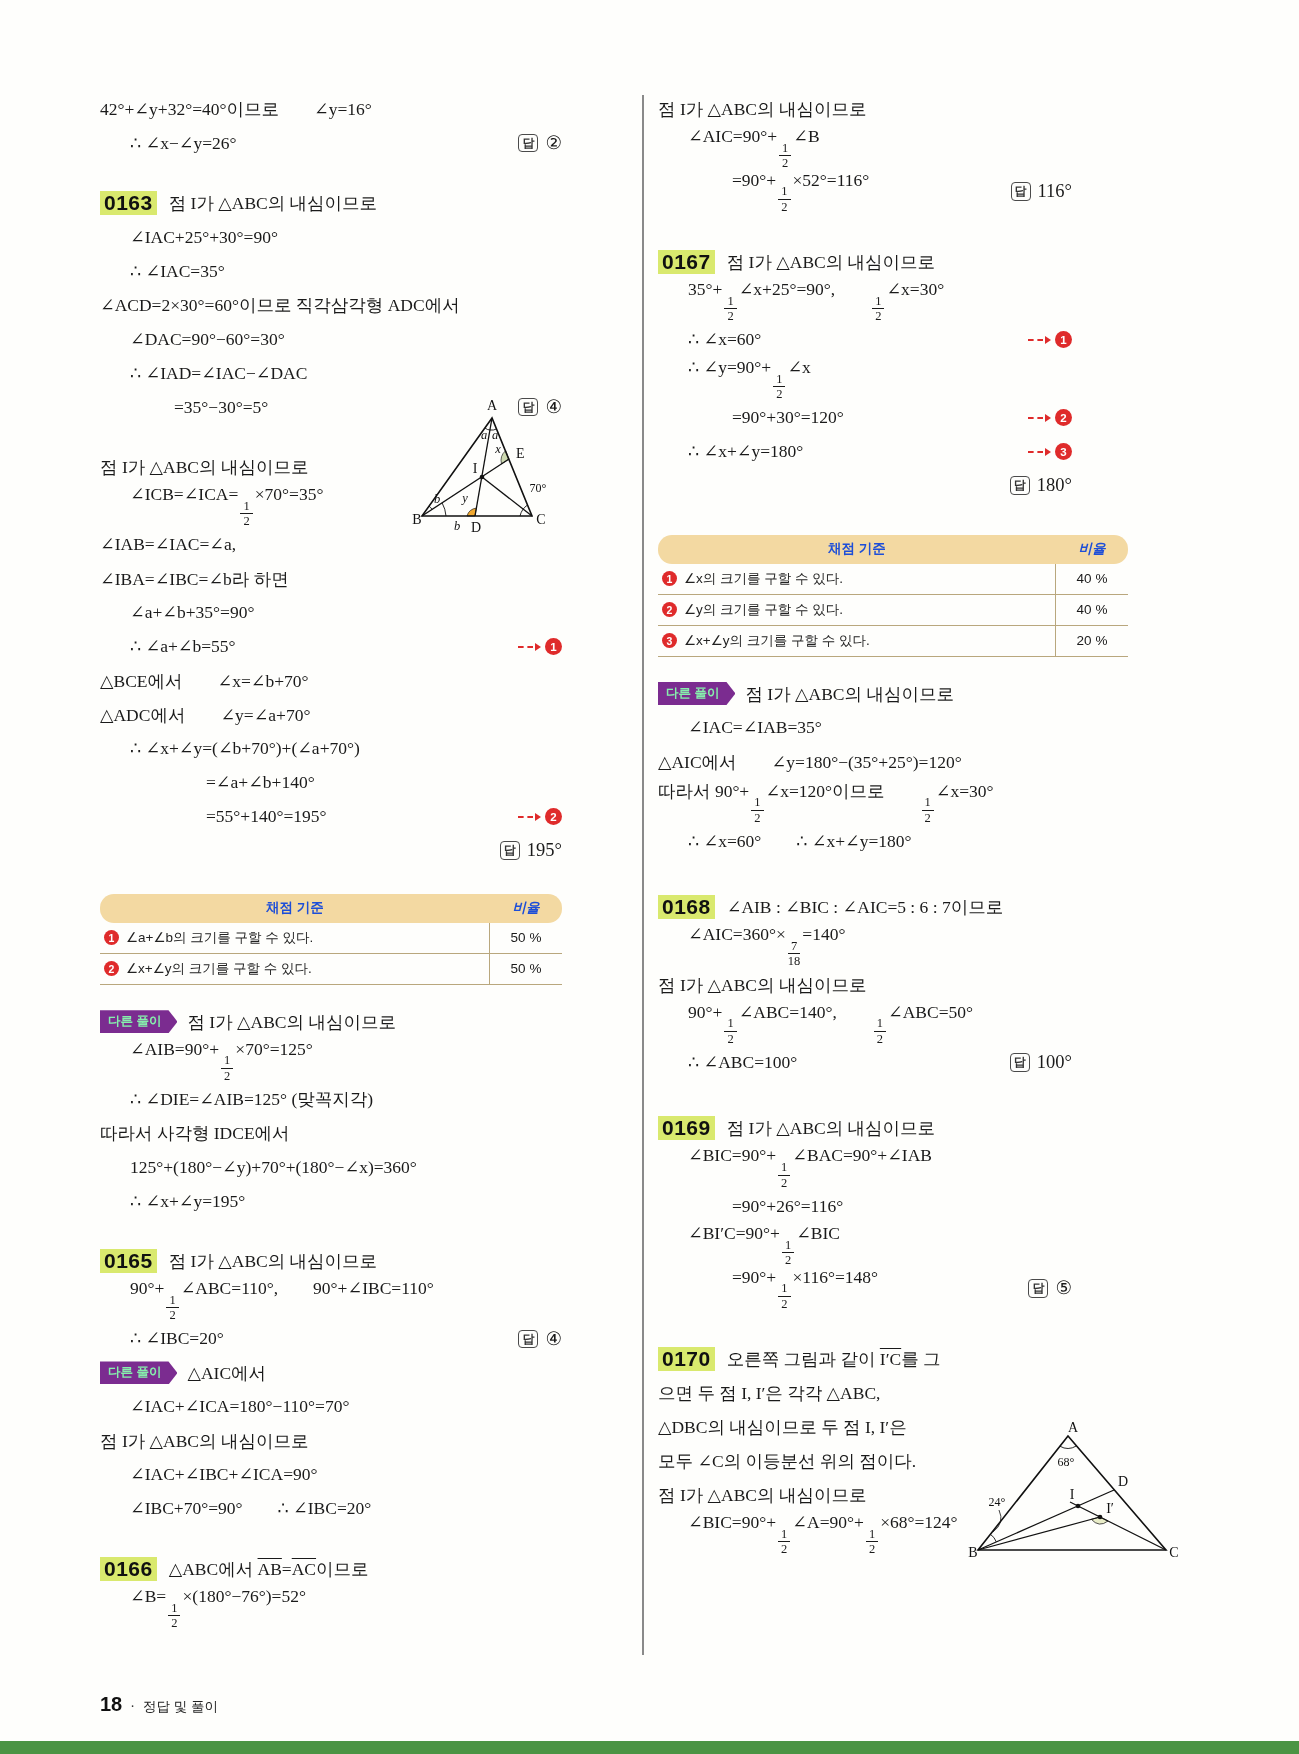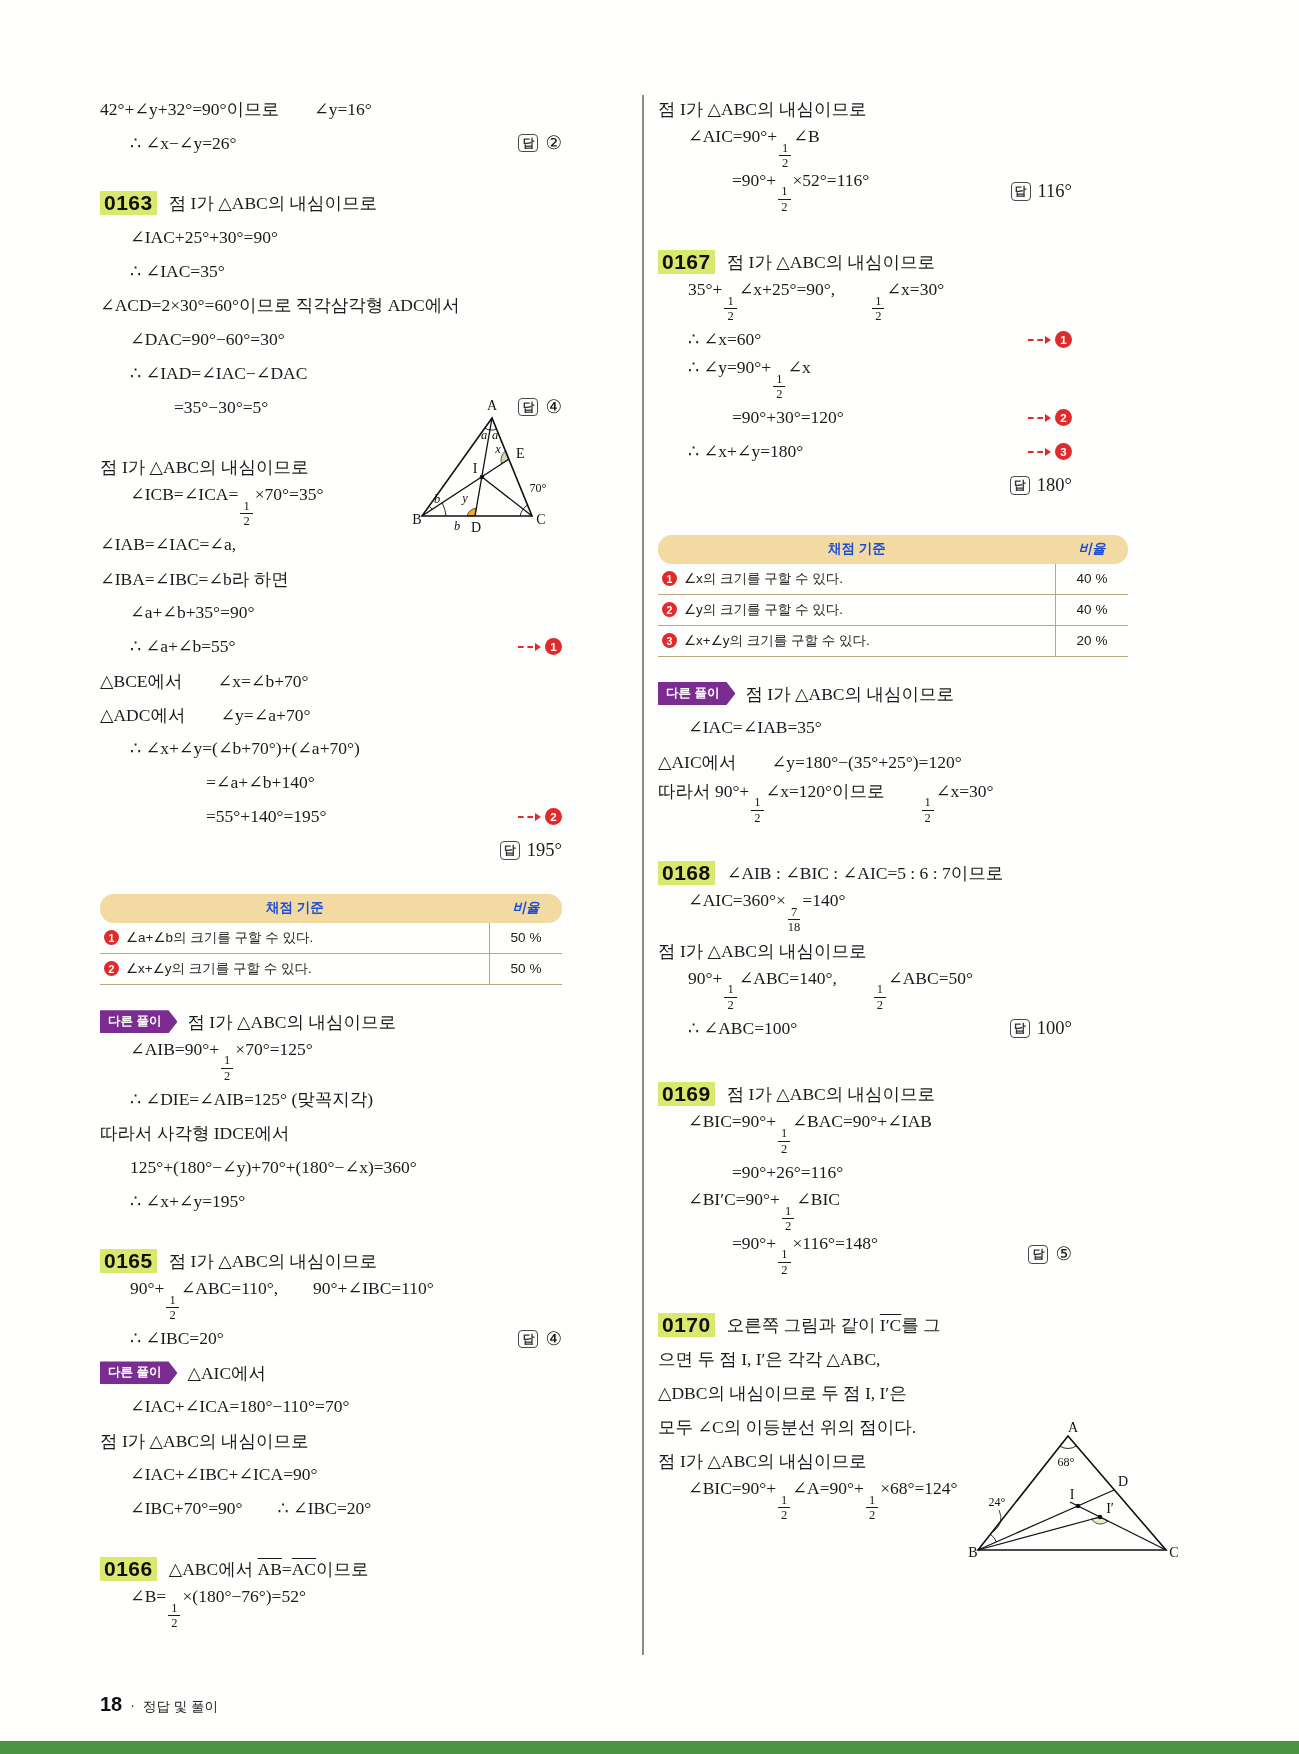--- a/index.html
+++ b/index.html
@@ -13,21 +13,21 @@
   .col-right .blk{margin-bottom:32px;}
   .ln{display:flex;align-items:center;min-height:34px;}
   .math{white-space:nowrap;font-size:17.5px;}
   .i1 .math{margin-left:0;} 
   .ln.i1{padding-left:30px;}
   .ln.i2{padding-left:74px;}
   .ln.i3{padding-left:106px;}
   .col-right .ln{padding-right:56px;}
   .pnum{font-family:"Liberation Sans",sans-serif;font-weight:bold;font-size:21px;
         background:var(--highlight,#d9e96e);padding:0 4px;margin-right:12px;color:#101010;letter-spacing:.5px;}
-  .altb{display:inline-block;background:var(--badge_purple,#7b2c90);color:#ffffff;
+  .altb{display:inline-block;background:var(--badge_purple,#7b2c90);color:#86efac;
         font-family:"Liberation Sans",sans-serif;font-weight:bold;font-size:12.5px;
         padding:3px 16px 3px 8px;margin-right:10px;
         clip-path:polygon(0 0,calc(100% - 9px) 0,100% 50%,calc(100% - 9px) 100%,0 100%);}
   .fr{display:inline-flex;flex-direction:column;align-items:center;vertical-align:-0.55em;margin:0 2px;line-height:1;}
   .fr .nu{font-size:12.5px;padding:0 3px 1px;border-bottom:1.3px solid #1a1a1a;}
   .fr .de{font-size:12.5px;padding-top:1px;}
   .ov{text-decoration:overline;}
   .tail{margin-left:auto;display:inline-flex;align-items:center;padding-left:12px;}
   .ansg{display:inline-flex;align-items:center;gap:7px;}
   .ansbox{border:1.6px solid #4a4a4a;border-radius:4px;font-family:"Liberation Sans",sans-serif;
@@ -61,21 +61,21 @@
   .pgl{font-family:"Liberation Sans",sans-serif;font-size:13.5px;color:#222;}
   .footbar{position:absolute;left:0;bottom:0;width:100%;height:13px;background:var(--footer_bar,#4b9444);}
 </style>
 </head>
 <body>
 
 <div class="page">
   <div class="col col-left" id="col-left">
       <div class="blk">
         <div class="ln i0">
-          <span class="math">42°+∠y+32°=90°이므로  ∠y=16°</span>
+          <span class="math">42°+∠y+32°=40°이므로  ∠y=16°</span>
         </div>
         <div class="ln i1">
           <span class="math">∴ ∠x−∠y=26°</span>
           <span class="tail">
             <span class="ansg">
               <span class="ansbox">답</span>
               <span class="ansval">②</span>
             </span>
           </span>
         </div>
@@ -387,20 +387,23 @@
           <span class="math">△AIC에서  ∠y=180°−(35°+25°)=120°</span>
         </div>
         <div class="ln i0">
           <span class="math">따라서 90°+<span class="fr">
               <span class="nu">1</span>
               <span class="de">2</span>
             </span>∠x=120°이므로  <span class="fr">
               <span class="nu">1</span>
               <span class="de">2</span>
             </span>∠x=30°</span>
+        </div>
+        <div class="ln i1">
+          <span class="math">∴ ∠x=60°  ∴ ∠x+∠y=180°</span>
         </div>
       </div>
       <div class="blk">
         <div class="ln i0">
           <span class="pnum">0168</span>
           <span class="math">∠AIB : ∠BIC : ∠AIC=5 : 6 : 7이므로</span>
         </div>
         <div class="ln i1">
           <span class="math">∠AIC=360°×<span class="fr">
               <span class="nu">7</span>

